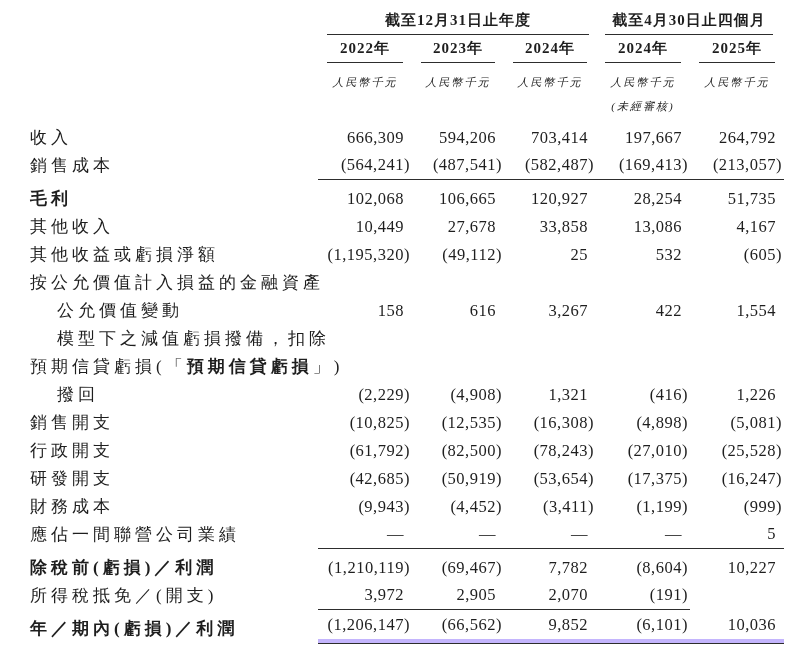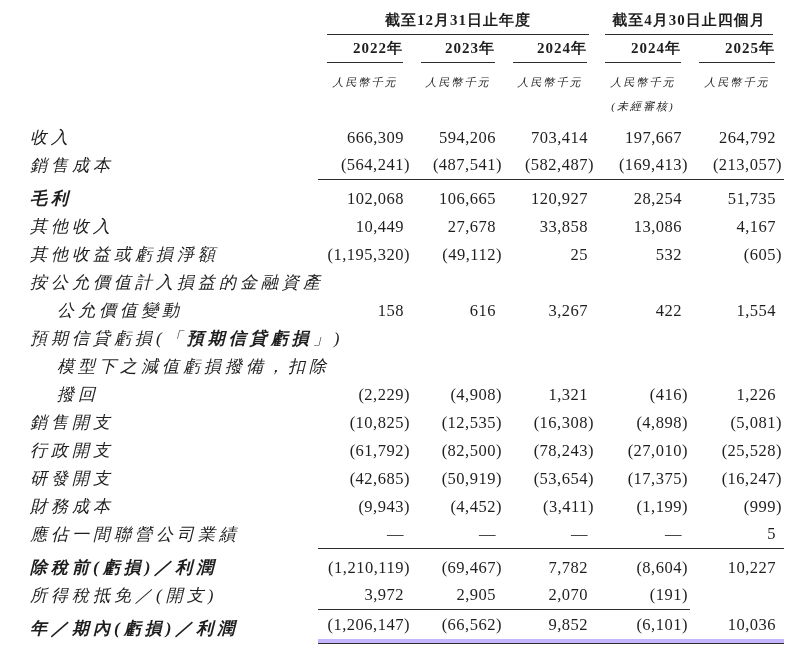--- a/index.html
+++ b/index.html
@@ -23,40 +23,40 @@
     font-weight:bold; font-size:15px; letter-spacing:1px;
     text-align:center; padding-bottom:4px;
     border-bottom:1.5px solid #2d2d2d;
   }
   .g1 { grid-column:2 / span 3; margin:0 7px 0 9px; }
   .g2 { grid-column:5 / span 2; margin:0 11px 0 9px; }
 
   .year-row { height:28px; }
   .ycell { padding:0 9px; }
   .yu {
-    display:block; text-align:right; font-weight:bold; font-size:15px;
+    display:block; text-align:center; font-weight:bold; font-size:15px;
     letter-spacing:1px; padding-bottom:4px;
     border-bottom:1.5px solid #2d2d2d;
   }
   .unit-row { height:32px; }
   .ucell {
     text-align:center; font-style:italic; font-size:11px;
     letter-spacing:2px; padding-bottom:5px; white-space:nowrap;
   }
   .note-row { height:24px; }
 
   
   .tbody { margin-top:5px; }
   .row { height:28px; }
   .row.ruled  { margin-bottom:5px; }
   .row.druled { margin-bottom:6px; }
 
   .cell { align-self:end; }
   .label {
-    display:flex; align-items:flex-end; padding-bottom:4px;font-style:italic;
+    display:flex; align-items:flex-end; padding-bottom:4px;
   }
   .lt {
     white-space:nowrap; font-size:17px; letter-spacing:4px; line-height:1.1;
   }
   .lt .b, .lt.b { font-weight:bold; }
   .ind1 { padding-left:27px; }
   .dots {
     flex:1 1 auto; min-width:0; margin-left:2px; margin-right:4px;
     background-image:radial-gradient(circle, #262626 1.15px, transparent 1.6px);
     background-repeat:repeat-x;
@@ -193,32 +193,32 @@
             <span class="lt">公允價值變動</span>
             <span class="dots"></span>
           </div>
           <div class="cell val">158</div>
           <div class="cell val">616</div>
           <div class="cell val">3,267</div>
           <div class="cell val">422</div>
           <div class="cell val">1,554</div>
         </div>
         <div class="grid row">
-          <div class="cell label">
-            <span class="lt"><span>預期信貸虧損(「</span><span class="b">預期信貸虧損</span><span>」)</span></span>
-          </div>
-          <div class="cell val"></div>
-          <div class="cell val"></div>
-          <div class="cell val"></div>
-          <div class="cell val"></div>
-          <div class="cell val"></div>
-        </div>
-        <div class="grid row">
           <div class="cell label ind1">
             <span class="lt">模型下之減值虧損撥備，扣除</span>
+          </div>
+          <div class="cell val"></div>
+          <div class="cell val"></div>
+          <div class="cell val"></div>
+          <div class="cell val"></div>
+          <div class="cell val"></div>
+        </div>
+        <div class="grid row">
+          <div class="cell label">
+            <span class="lt"><span>預期信貸虧損(「</span><span class="b">預期信貸虧損</span><span>」)</span></span>
           </div>
           <div class="cell val"></div>
           <div class="cell val"></div>
           <div class="cell val"></div>
           <div class="cell val"></div>
           <div class="cell val"></div>
         </div>
         <div class="grid row">
           <div class="cell label ind1">
             <span class="lt">撥回</span>

